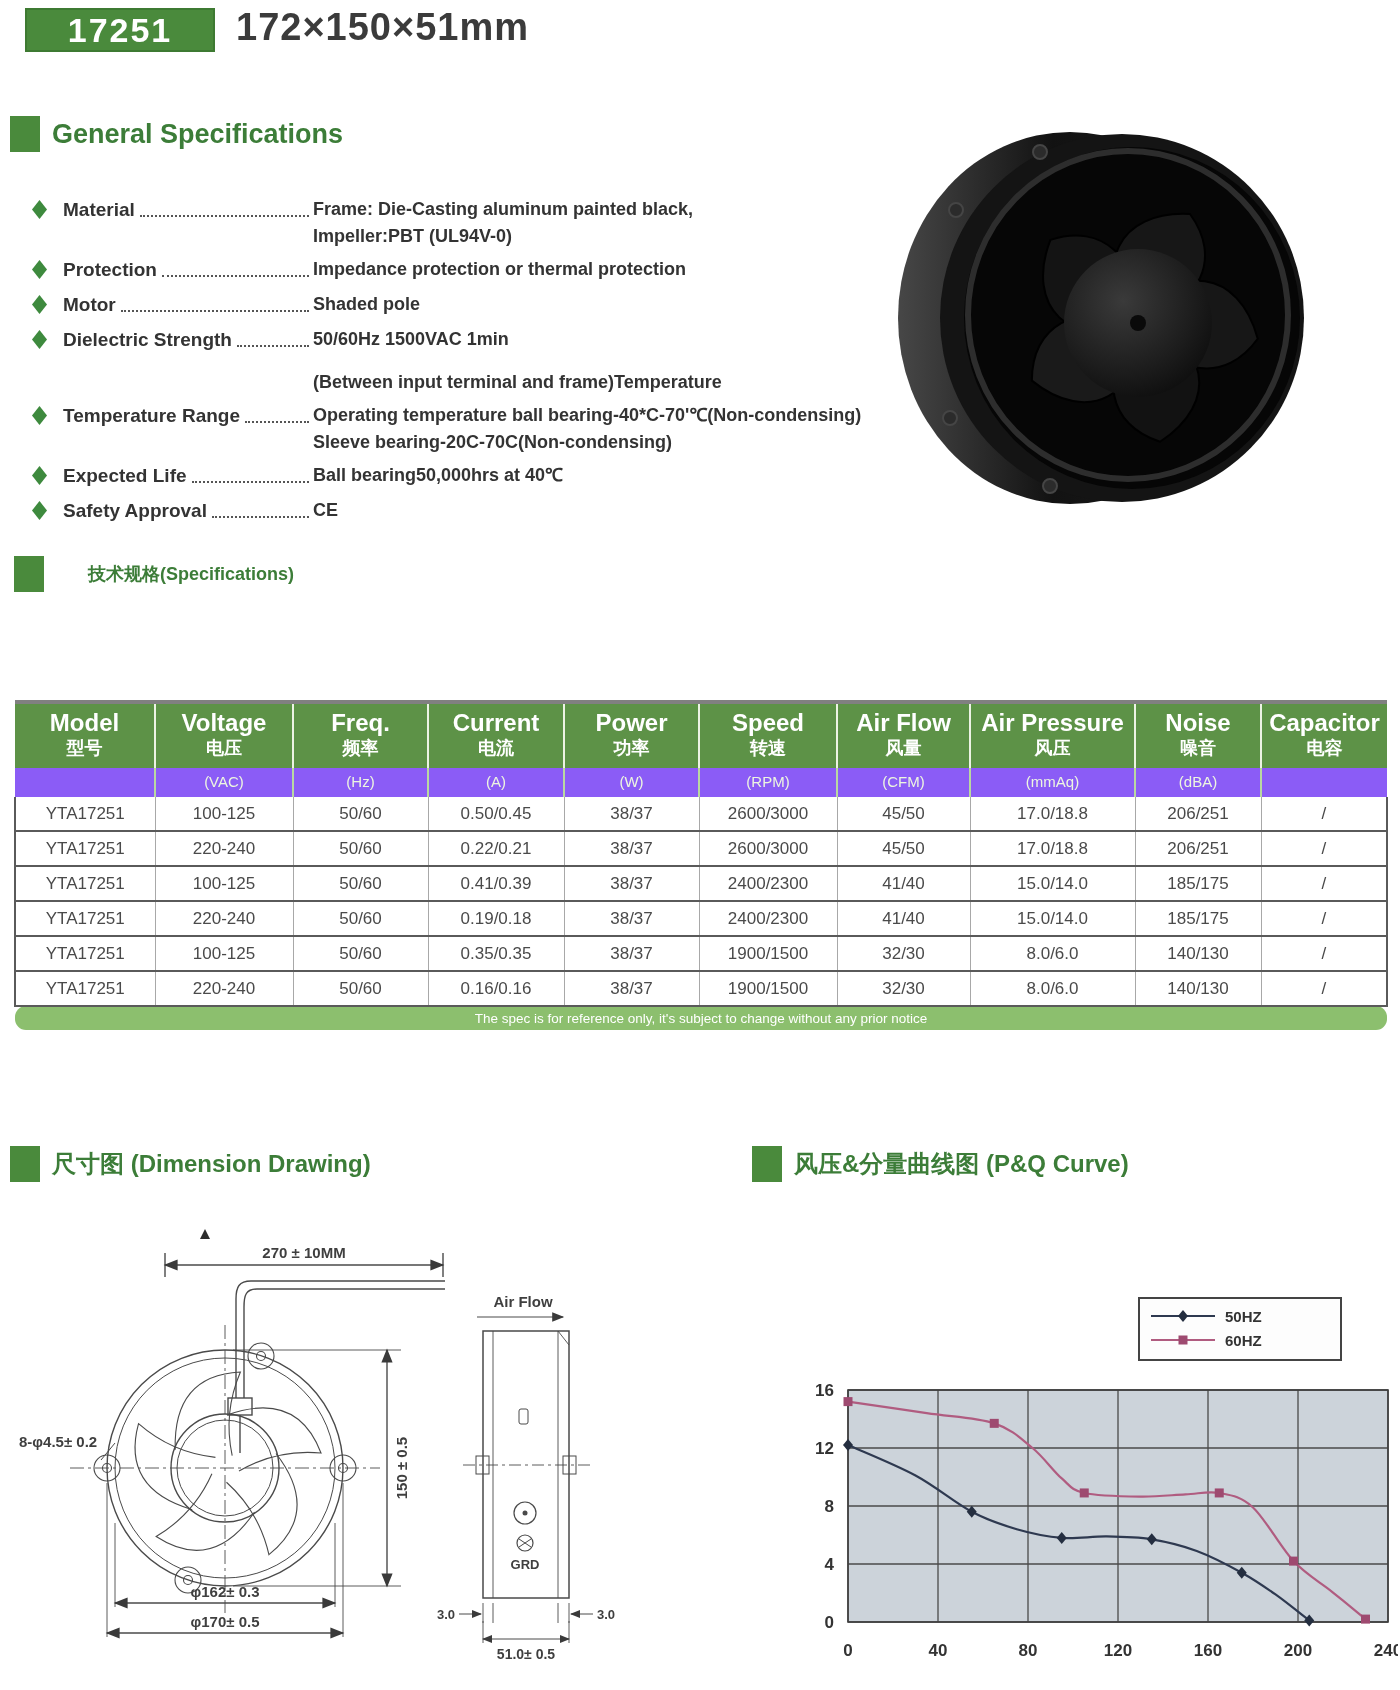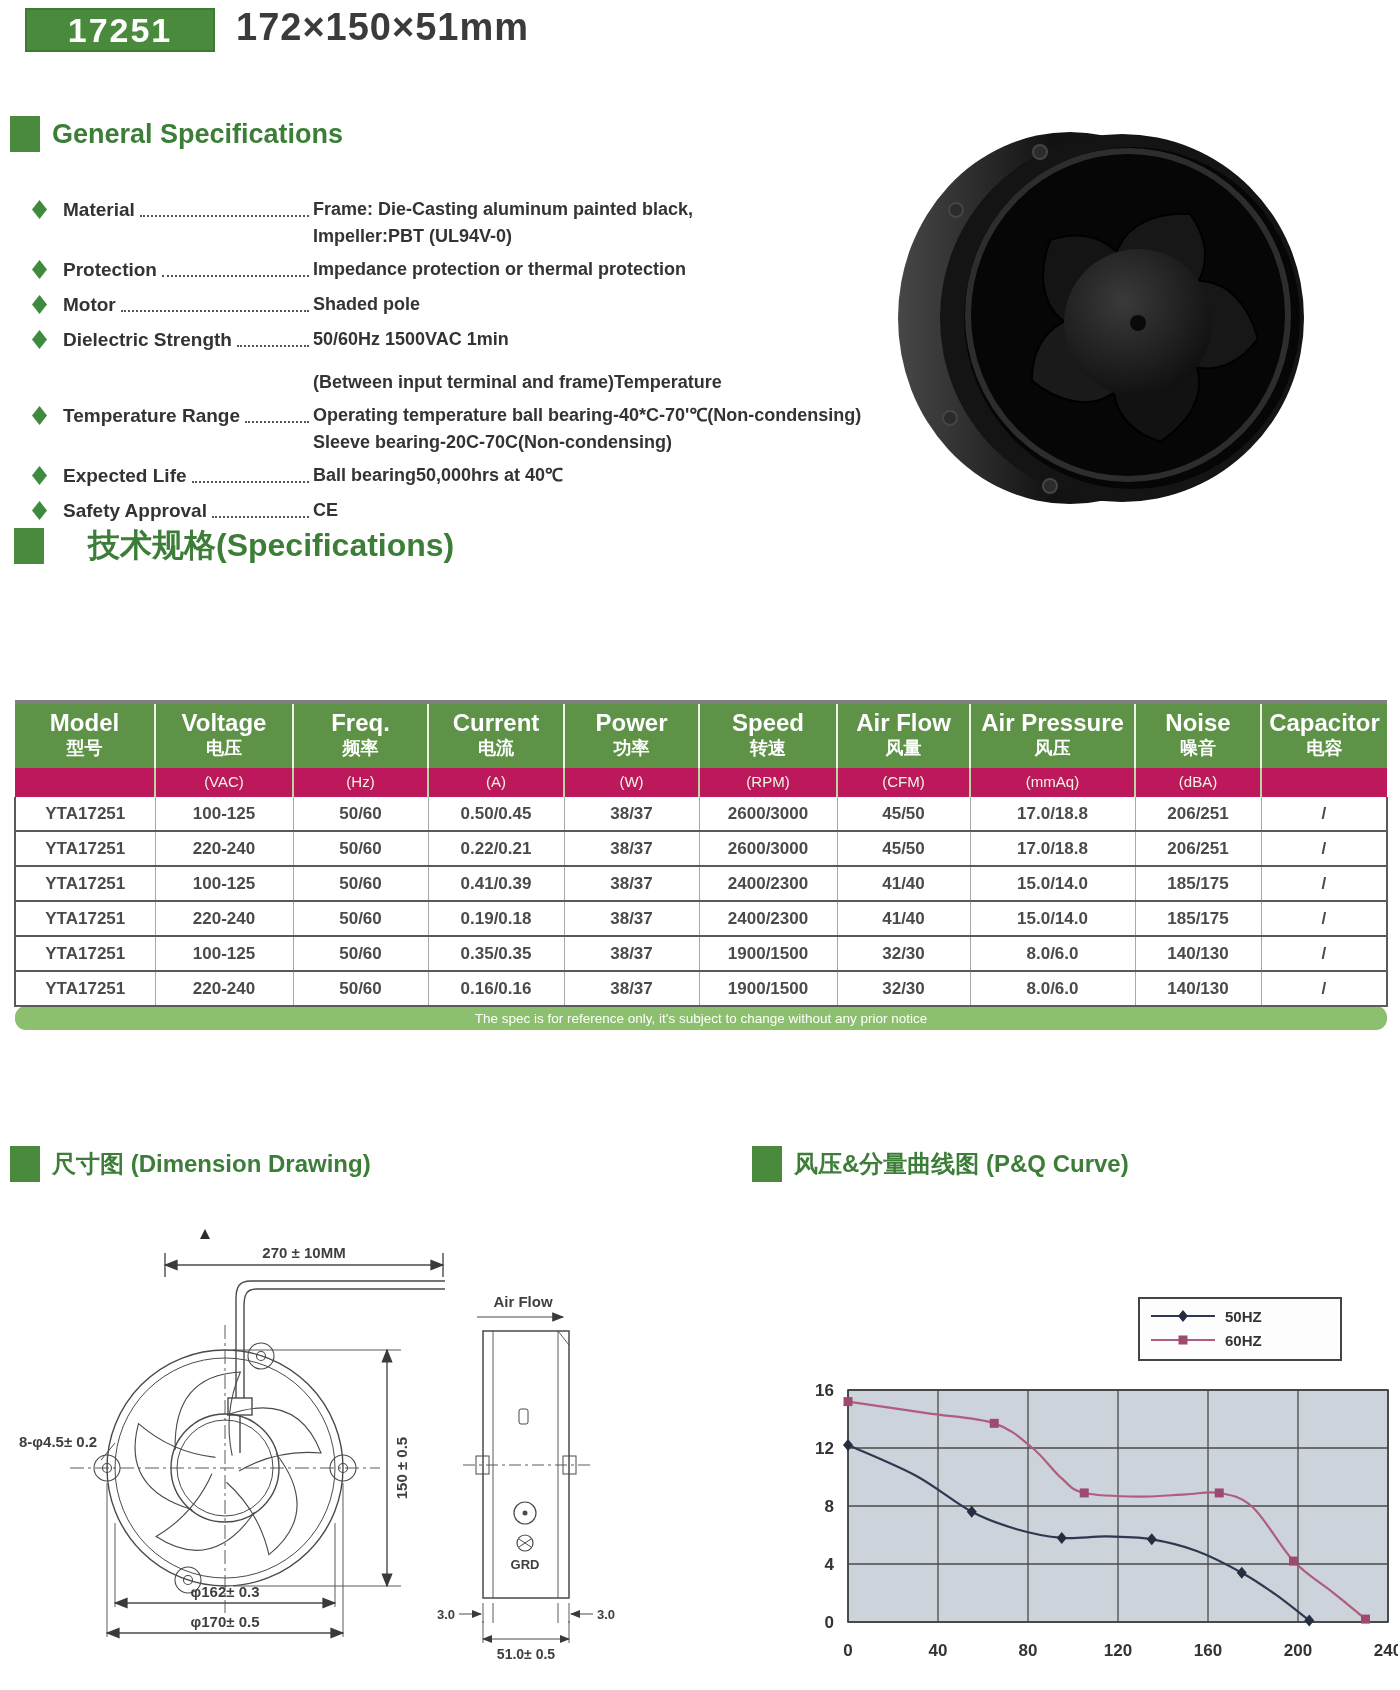--- a/index.html
+++ b/index.html
@@ -9,21 +9,21 @@
   
   .model-badge{position:absolute;left:25px;top:8px;width:190px;height:44px;background:#4a8a3c;
     border:2px solid #3e7a32;color:#fff;font-size:34px;font-weight:bold;display:flex;
     align-items:center;justify-content:center;letter-spacing:2px;box-sizing:border-box;}
   .header-dims{position:absolute;left:236px;top:6px;font-size:38px;font-weight:bold;color:#3b3b3b;letter-spacing:1px;}
 
   
   .section-heading{display:flex;align-items:center;gap:12px;color:#3c7d38;font-weight:bold;position:absolute;}
   .green-square{width:30px;height:36px;background:#4a8a3c;flex:none;}
   .h-gs{left:10px;top:116px;font-size:27px;}
-  .h-spec{left:14px;top:524px;font-size:32px;gap:44px;}
+  .h-spec{left:14px;top:556px;font-size:18px;gap:44px;}
   .h-dim{left:10px;top:1146px;font-size:24px;}
   .h-pq{left:752px;top:1146px;font-size:24px;}
 
   
   .spec-list{position:absolute;left:32px;top:196px;width:900px;}
   .spec-row{display:flex;margin-bottom:6px;}
   .diamond{width:15px;height:19px;background:#3e8a3e;flex:none;margin:4px 16px 0 0;
     clip-path:polygon(50% 0,100% 50%,50% 100%,0 50%);}
   .spec-left{width:250px;flex:none;display:flex;align-items:flex-start;}
   .spec-label{font-size:19px;font-weight:bold;color:#333;line-height:27px;white-space:nowrap;}
@@ -36,24 +36,24 @@
   .fan-photo{position:absolute;left:890px;top:118px;width:432px;height:398px;}
 
   
   table.spec{position:absolute;left:14px;top:700px;width:1372px;border-collapse:collapse;
     table-layout:fixed;border-top:4px solid #808080;}
   table.spec th{background:#5d9247;color:#fff;border-right:2px solid #ecf3e4;padding:7px 0 9px;vertical-align:middle;}
   table.spec th:last-child{border-right:none;}
   table.spec th .en{font-size:24px;font-weight:bold;line-height:24px;}
   table.spec th .zh{font-size:18px;font-weight:bold;line-height:22px;margin-top:2px;}
   table.spec td{text-align:center;}
-  tr.units td{background:#be185d;color:#edf6e0;font-size:15px;padding:5px 0 7px;border-right:2px solid #b9d8a1;}
+  tr.units td{background:#8b5cf6;color:#edf6e0;font-size:15px;padding:5px 0 7px;border-right:2px solid #b9d8a1;}
   tr.units td:last-child{border-right:none;}
   tbody.data td{background:#fff;color:#4a4a4a;font-size:17px;height:31px;
-    border-bottom:2px solid #5a5a5a;border-right:1px solid #a8a8a8;font-weight:bold;}
+    border-bottom:2px solid #5a5a5a;border-right:1px solid #a8a8a8;}
   tbody.data td:first-child{border-left:2px solid #5a5a5a;}
   tbody.data td:last-child{border-right:2px solid #5a5a5a;}
   tr.footnote td{background:#8cbf6e;color:#fff;font-size:13.5px;padding:4px 0;border-radius:11px;}
 
   
   .dim-drawing{position:absolute;left:15px;top:1212px;width:720px;height:472px;}
   .pq-chart{position:absolute;left:753px;top:1290px;width:645px;height:398px;}
 
   svg text{font-family:"Liberation Sans",sans-serif;}
 </style>

